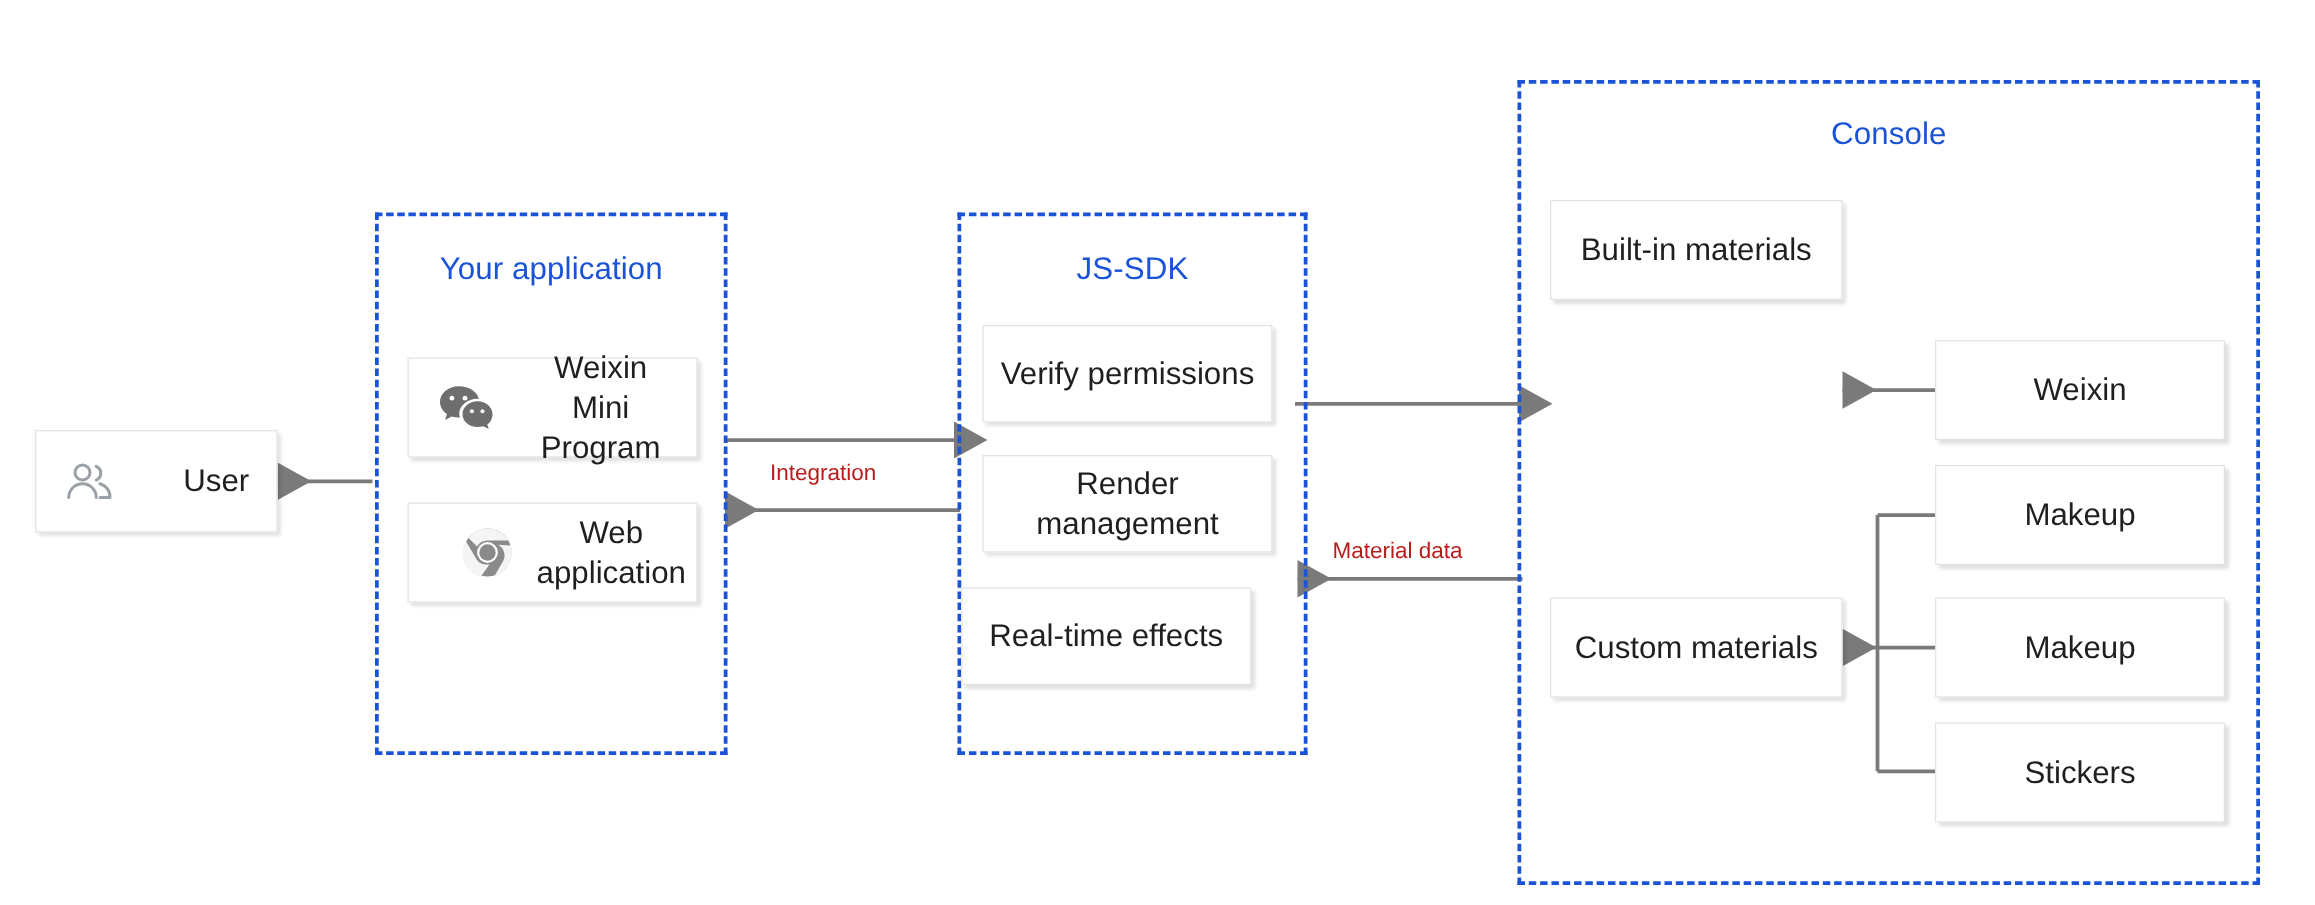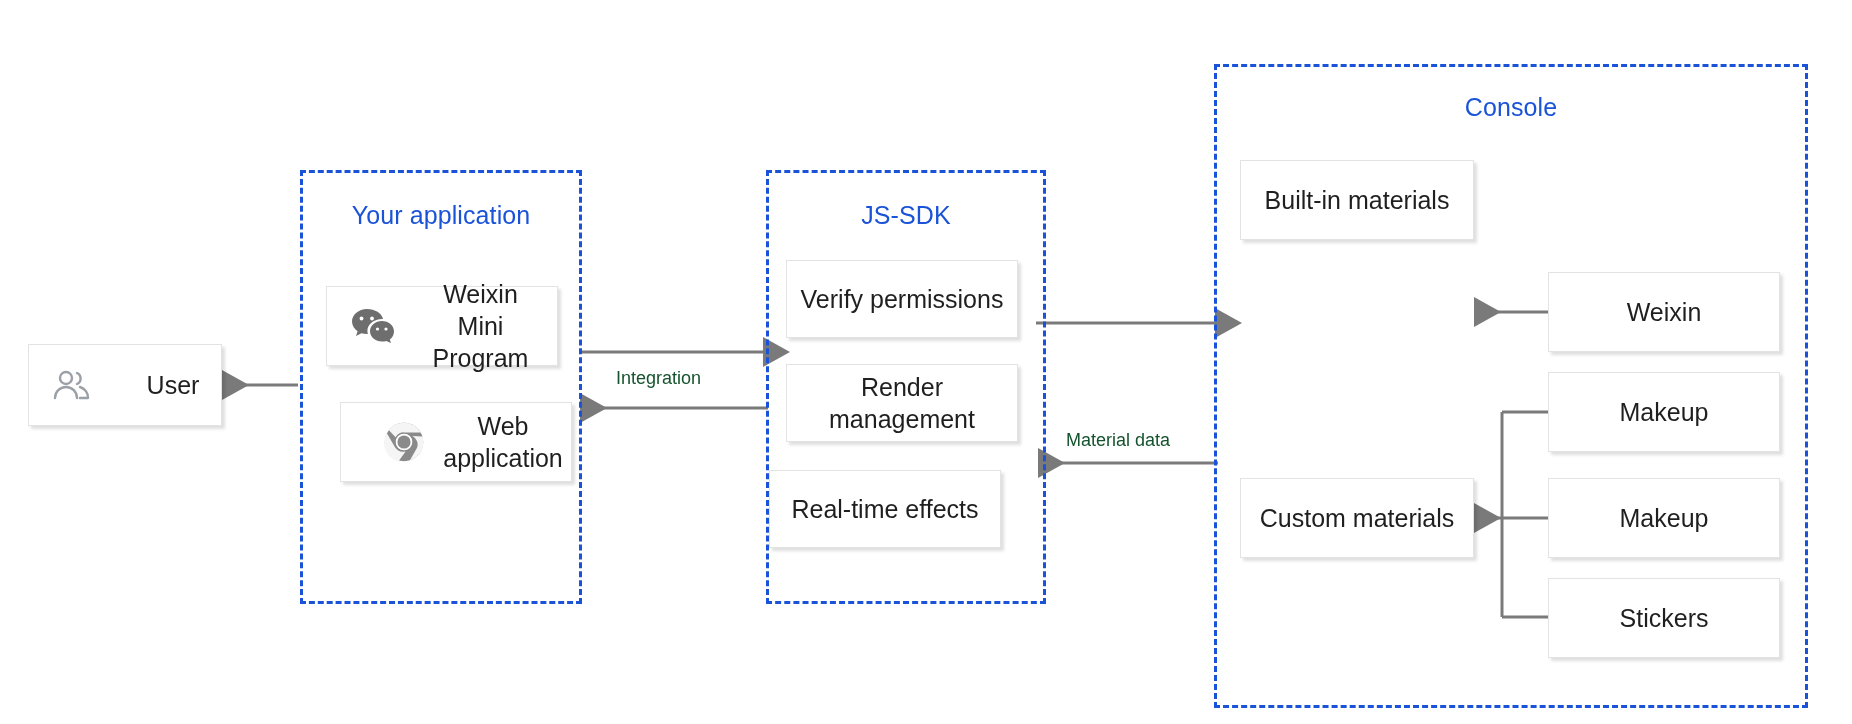--- a/index.html
+++ b/index.html
@@ -77,21 +77,21 @@
     position: absolute;
     left: 0;
     top: 0;
     width: 1852px;
     height: 724px;
     overflow: visible;
     pointer-events: none;
   }
   .edge-label {
     position: absolute;
-    color: #14532d;
+    color: #b91c1c;
     font-size: 18px;
     white-space: nowrap;
   }
 </style>
 </head>
 <body>
 
 <div id="stage">
 
   <svg class="links" viewBox="0 0 1852 724" xmlns="http://www.w3.org/2000/svg">
@@ -170,21 +170,21 @@
         <circle cx="26.5" cy="22" r="1.6" fill="#ffffff"></circle>
         <circle cx="35" cy="22" r="1.6" fill="#ffffff"></circle>
       </svg>
     </span>
     <span class="label">
       <span>Weixin</span><br>
       <span>Mini Program</span>
     </span>
   </div>
 
-  <div class="card with-icon" style="left:340px; top:402px; width:232px; height:80px;padding-left:40px;">
+  <div class="card with-icon" style="left:326px; top:402px; width:232px; height:80px;padding-left:40px;">
     <span class="icon-slot">
       <svg width="42" height="42" viewBox="0 0 48 48">
         <circle cx="24" cy="24" r="22" fill="#8a8a8a"></circle>
         <path d="M24 2a22 22 0 0 1 19.1 11H24a11 11 0 0 0-9.6 5.6L6.5 10.4A22 22 0 0 1 24 2z" fill="#f5f5f5"></path>
         <path d="M4.3 13.6l9.6 16.6A11 11 0 0 0 24 35c.6 0 1.2 0 1.8-.1l-8.2 11.4A22 22 0 0 1 4.3 13.6z" fill="#f5f5f5"></path>
         <path d="M45.4 17.6A22 22 0 0 1 30.6 45l8-13.8A11 11 0 0 0 33.6 17z" fill="#f5f5f5"></path>
         <circle cx="24" cy="24" r="9.5" fill="#ffffff"></circle>
         <circle cx="24" cy="24" r="7.5" fill="#8a8a8a"></circle>
       </svg>
     </span>

